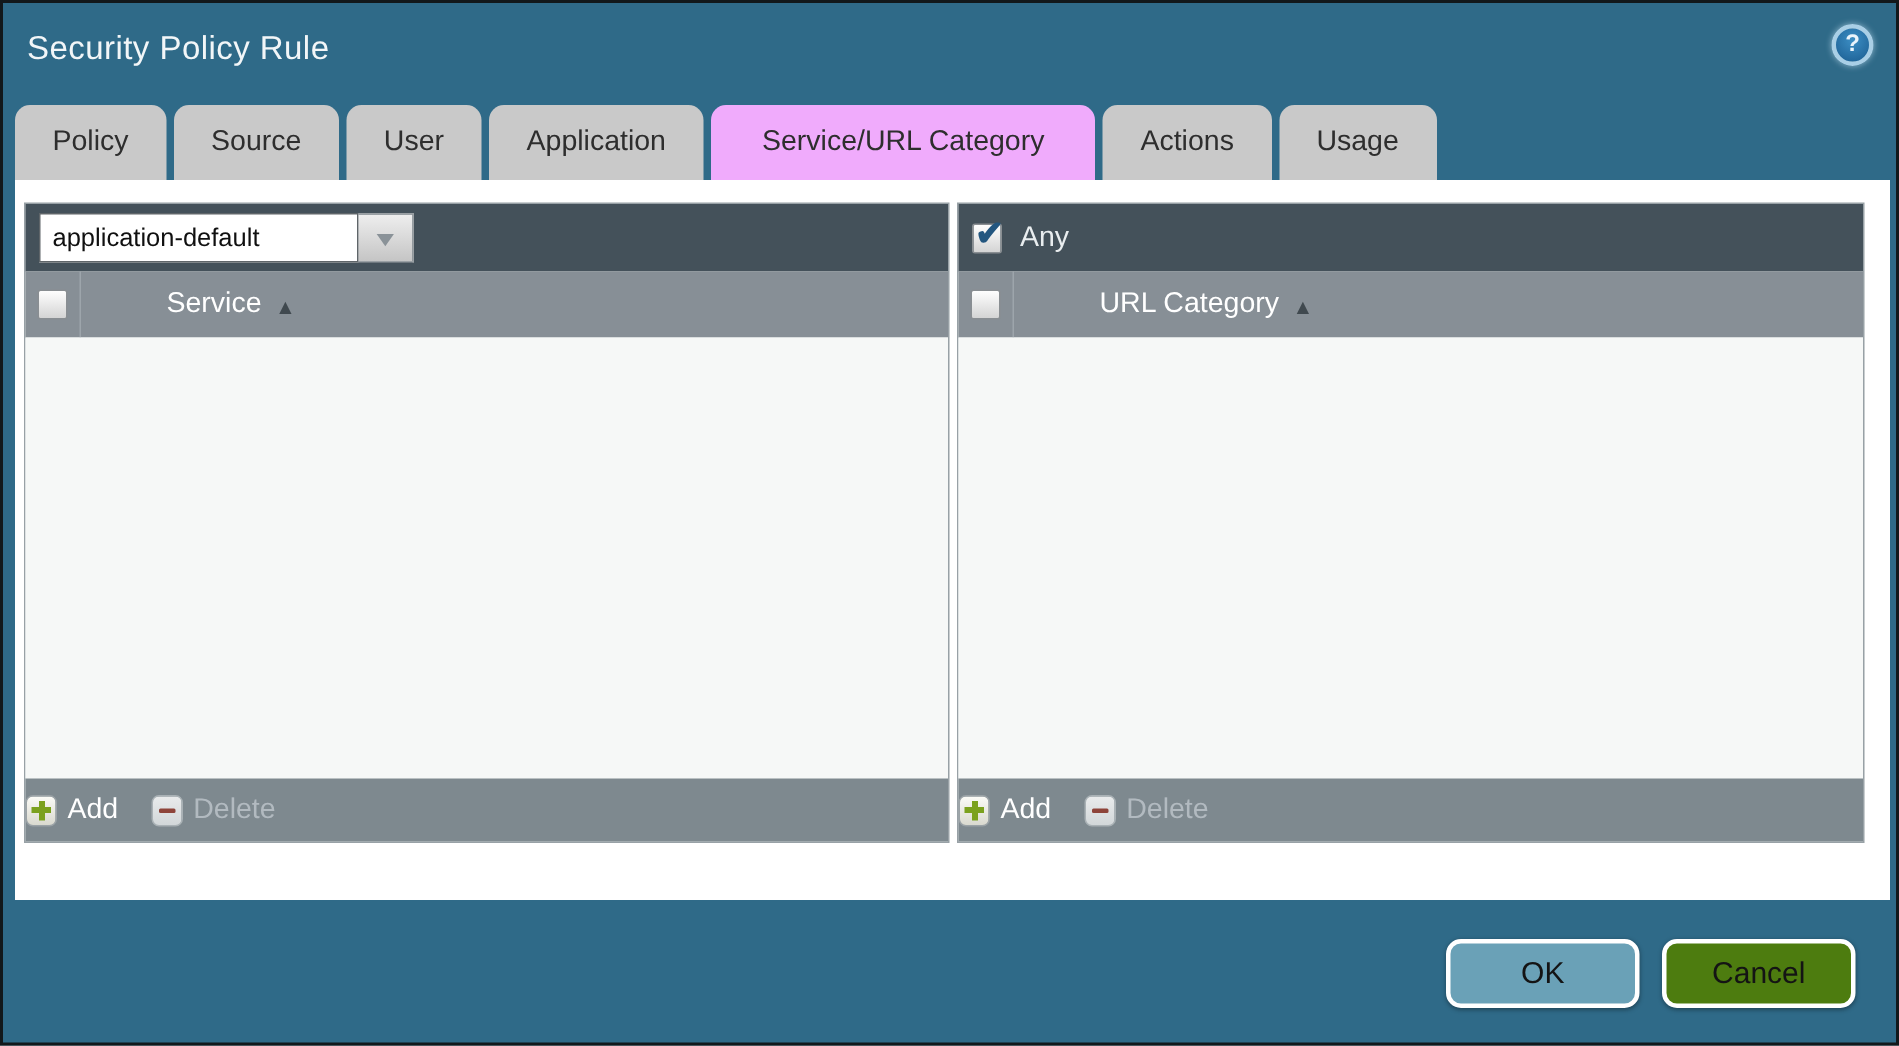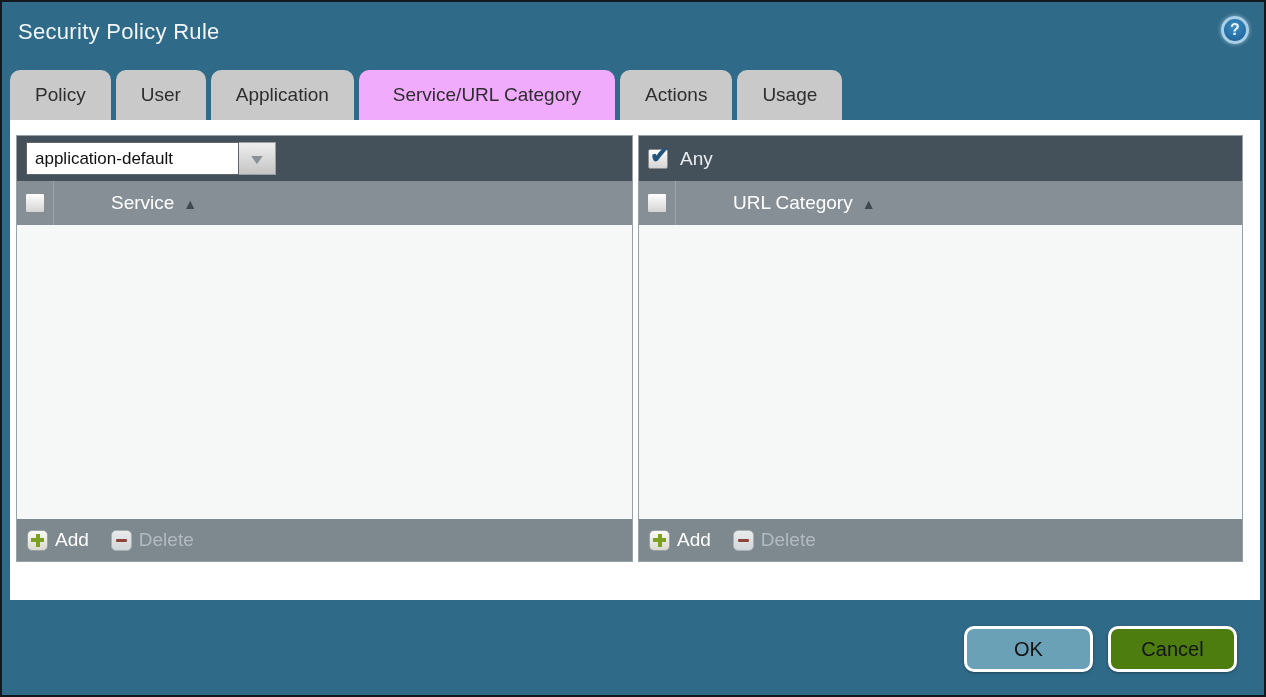--- a/index.html
+++ b/index.html
@@ -63,21 +63,21 @@
   .any-label { color:#e9edef; font-size:19px; margin-left:12px; }
 
   .col-header { height:44px; flex:none; background:#878f96; display:flex; align-items:stretch; }
   .cb-cell { width:37px; display:flex; align-items:center; justify-content:center; border-right:1px solid #9da5ab; }
   .col-label-wrap { display:flex; align-items:center; padding-left:13px; gap:9px; }
   .col-label { color:#ffffff; font-size:19px;margin-left:44px; }
   .sort-icon { color:#40494f; font-size:14px; padding-top:2px; }
 
   .panel-body { flex:1; background:#f6f8f7; }
 
-  .panel-footer { height:42px; flex:none; background:#7e898f; display:flex; align-items:center; padding-left:10px; gap:22px; }
+  .panel-footer { height:42px; flex:none; background:#7e898f; display:flex; align-items:center; padding-left:0; gap:22px; }
   .foot-btn { display:flex; align-items:center; gap:7px; cursor:pointer; }
   .icon-sq {
     width:21px; height:21px; flex:none; position:relative; border-radius:5px;
     background:linear-gradient(#fbfbf7,#d9d9cf); border:1px solid #9aa2a6;
   }
   .plus::before  { content:""; position:absolute; left:3px;  top:7.5px; width:13px; height:4px;  background:#7ba11e; }
   .plus::after   { content:""; position:absolute; left:7.5px; top:3px;  width:4px;  height:13px; background:#7ba11e; }
   .minus::before { content:""; position:absolute; left:4px;  top:8px;  width:11px; height:3.5px; background:#8e443a; border-radius:1px; }
   .foot-btn .fb-label { font-size:19px; color:#ffffff; }
   .foot-btn.disabled .fb-label { color:#b2bac0; }
@@ -98,20 +98,21 @@
 <div class="window">
 
   <div class="title">Security Policy Rule</div>
 
   <div class="help">
     <span>?</span>
   </div>
 
   <div class="tabs">
     <div class="tab">Policy</div>
+    <div class="tab">Source</div>
     <div class="tab">User</div>
     <div class="tab">Application</div>
     <div class="tab active">Service/URL Category</div>
     <div class="tab">Actions</div>
     <div class="tab">Usage</div>
   </div>
 
   <div class="content">
 
     <div class="panel left">

